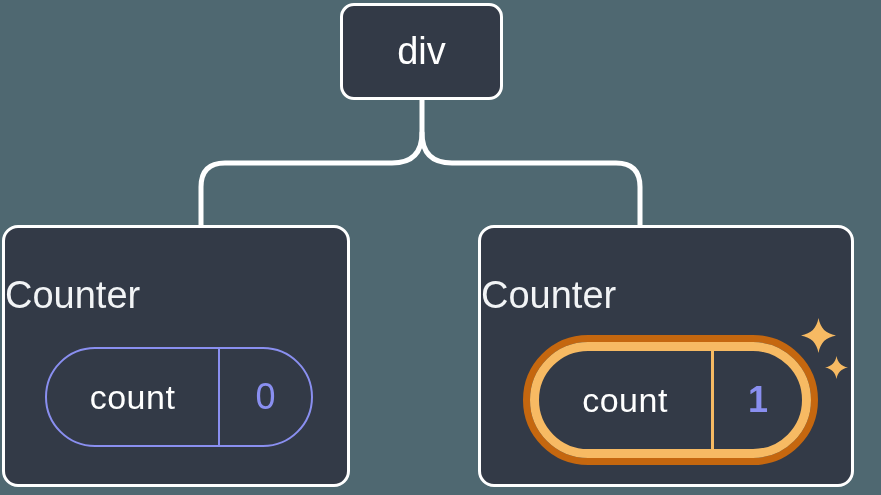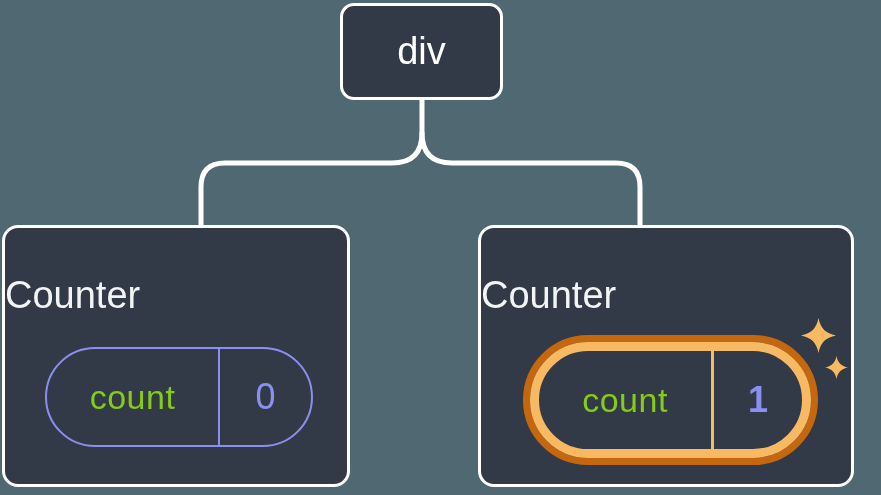--- a/index.html
+++ b/index.html
@@ -109,21 +109,21 @@
     width: 3px;
     background: #F7BA63;
   }
   .pill-hl-inner .value-cell {
     flex: 1;
     display: flex;
     align-items: center;
     justify-content: center;
   }
   .state-key {
-    color: #84cc16;
+    color: #ffffff;
     font-size: 34px;
     letter-spacing: 0.5px;
   }
   .state-value {
     color: #8A8FF0;
     font-size: 36px;
   }
   .state-value.bold { font-weight: 700; }
   .sparkle {
     position: absolute;

